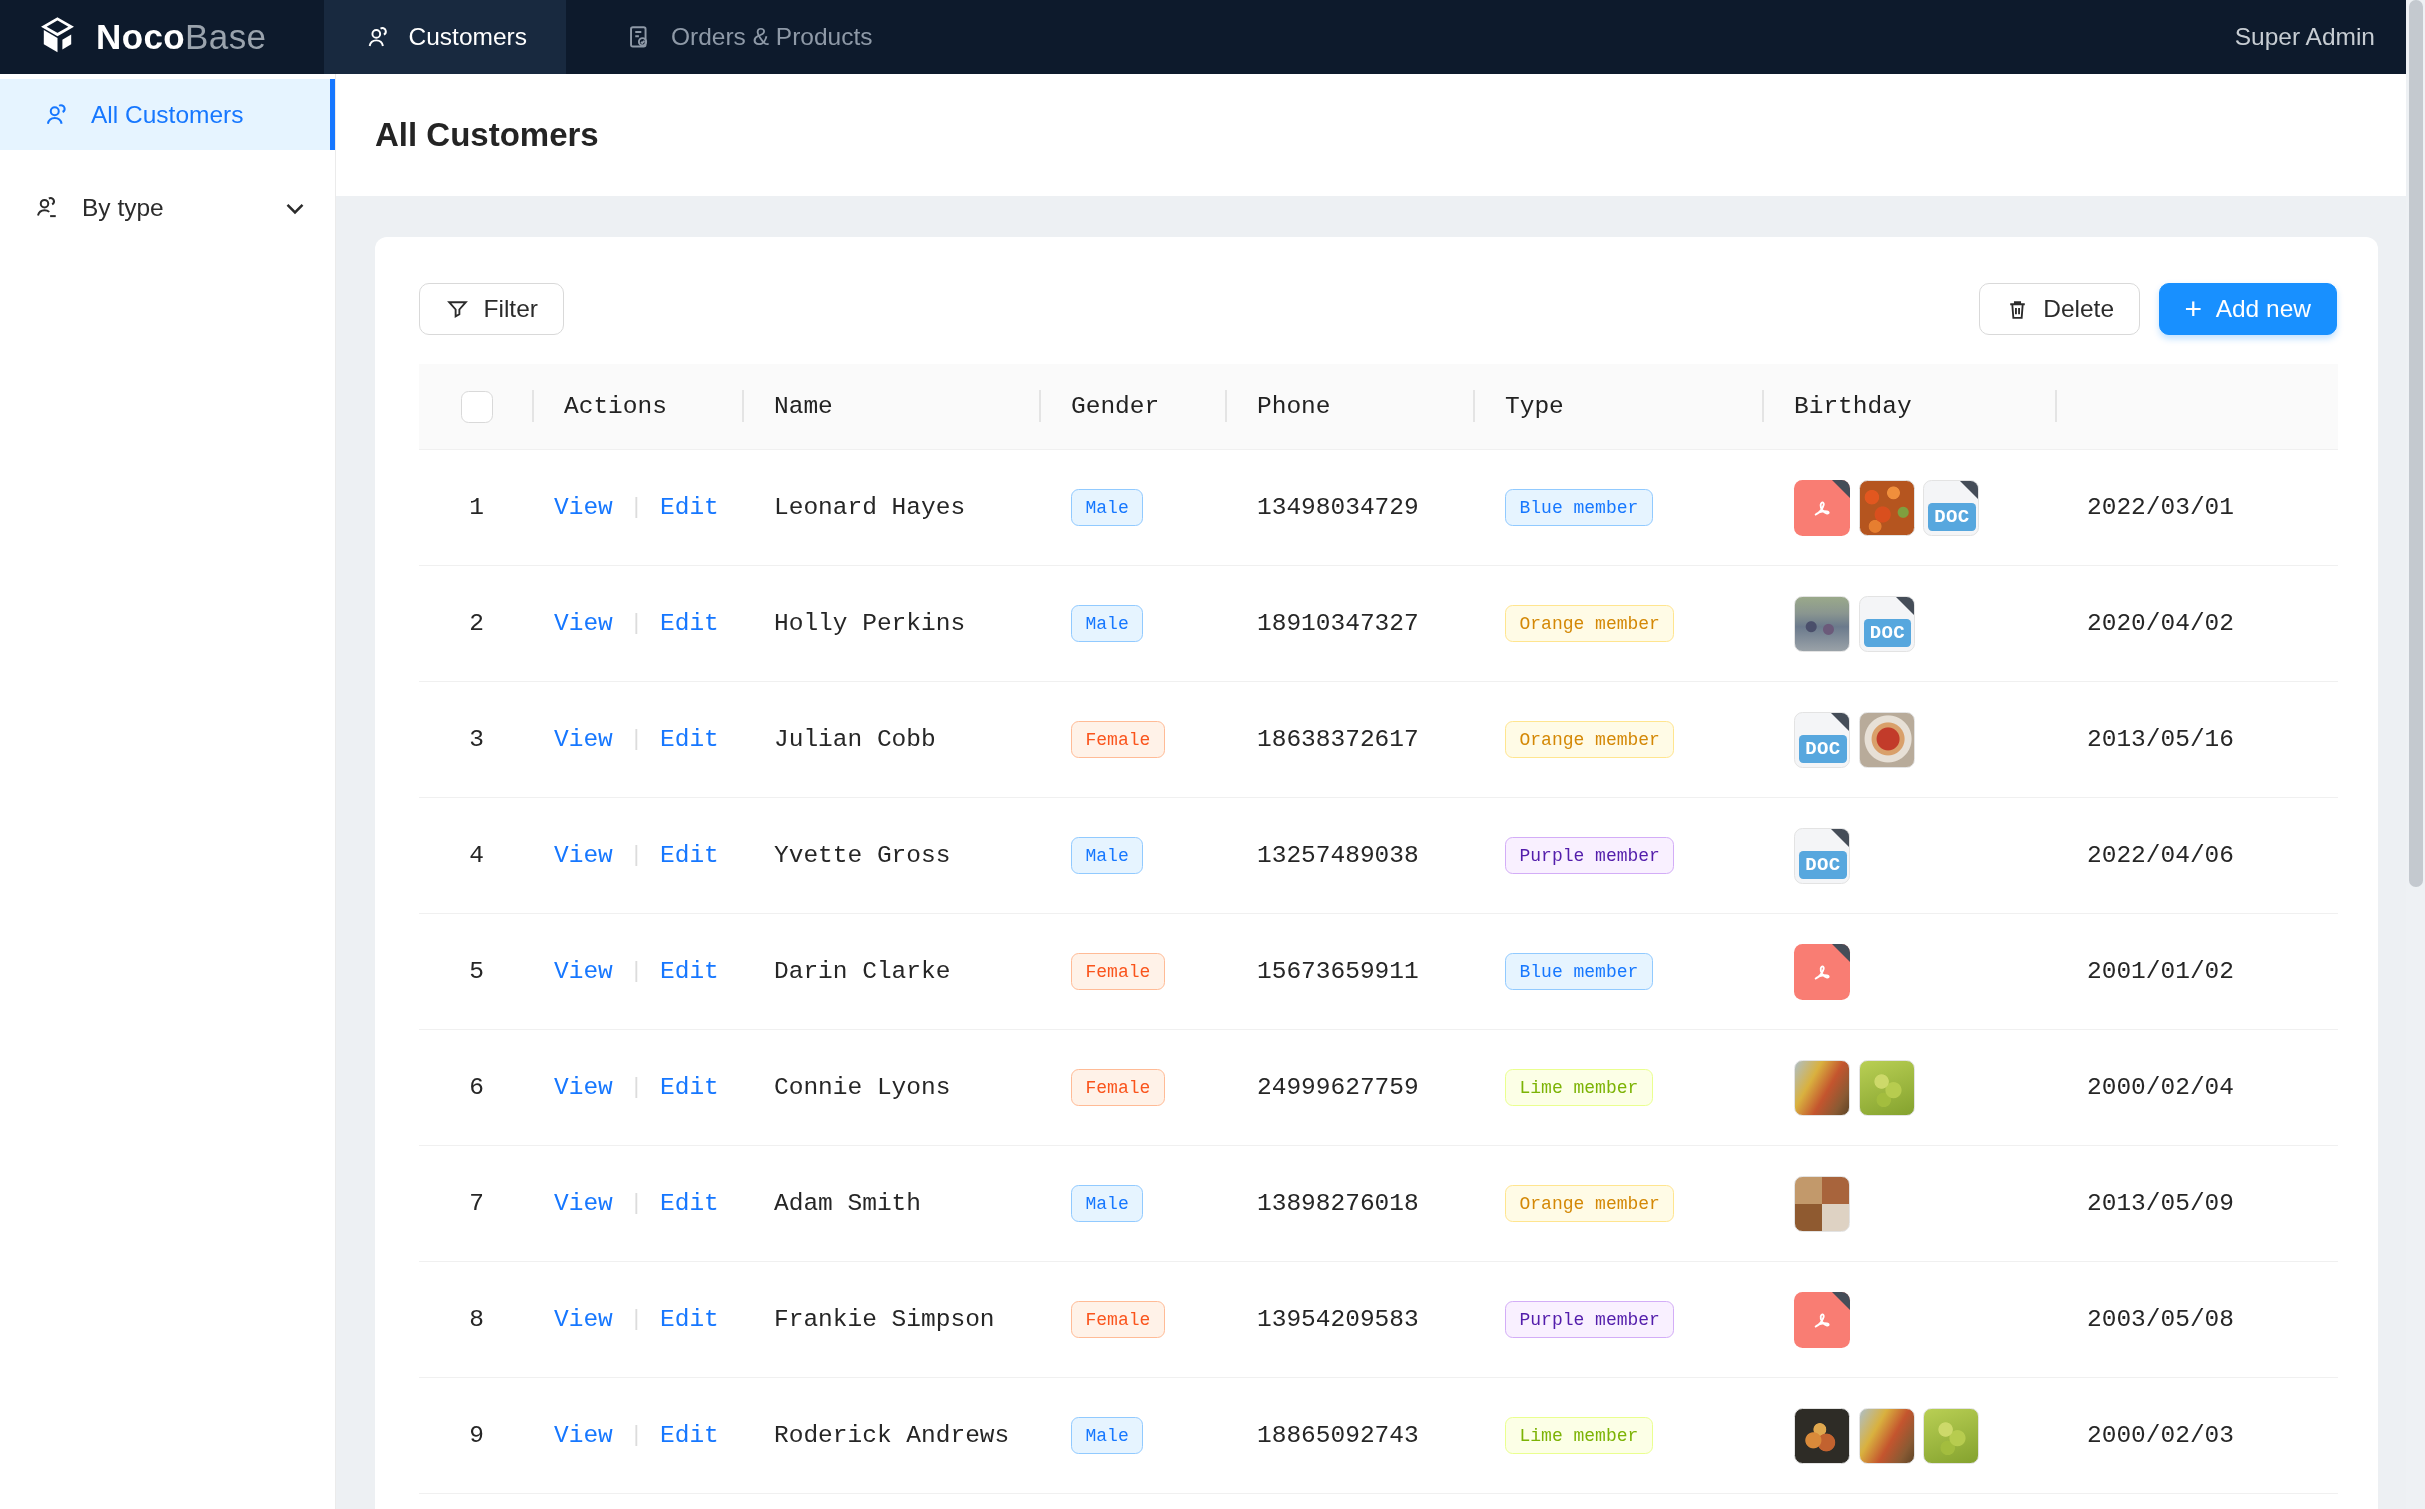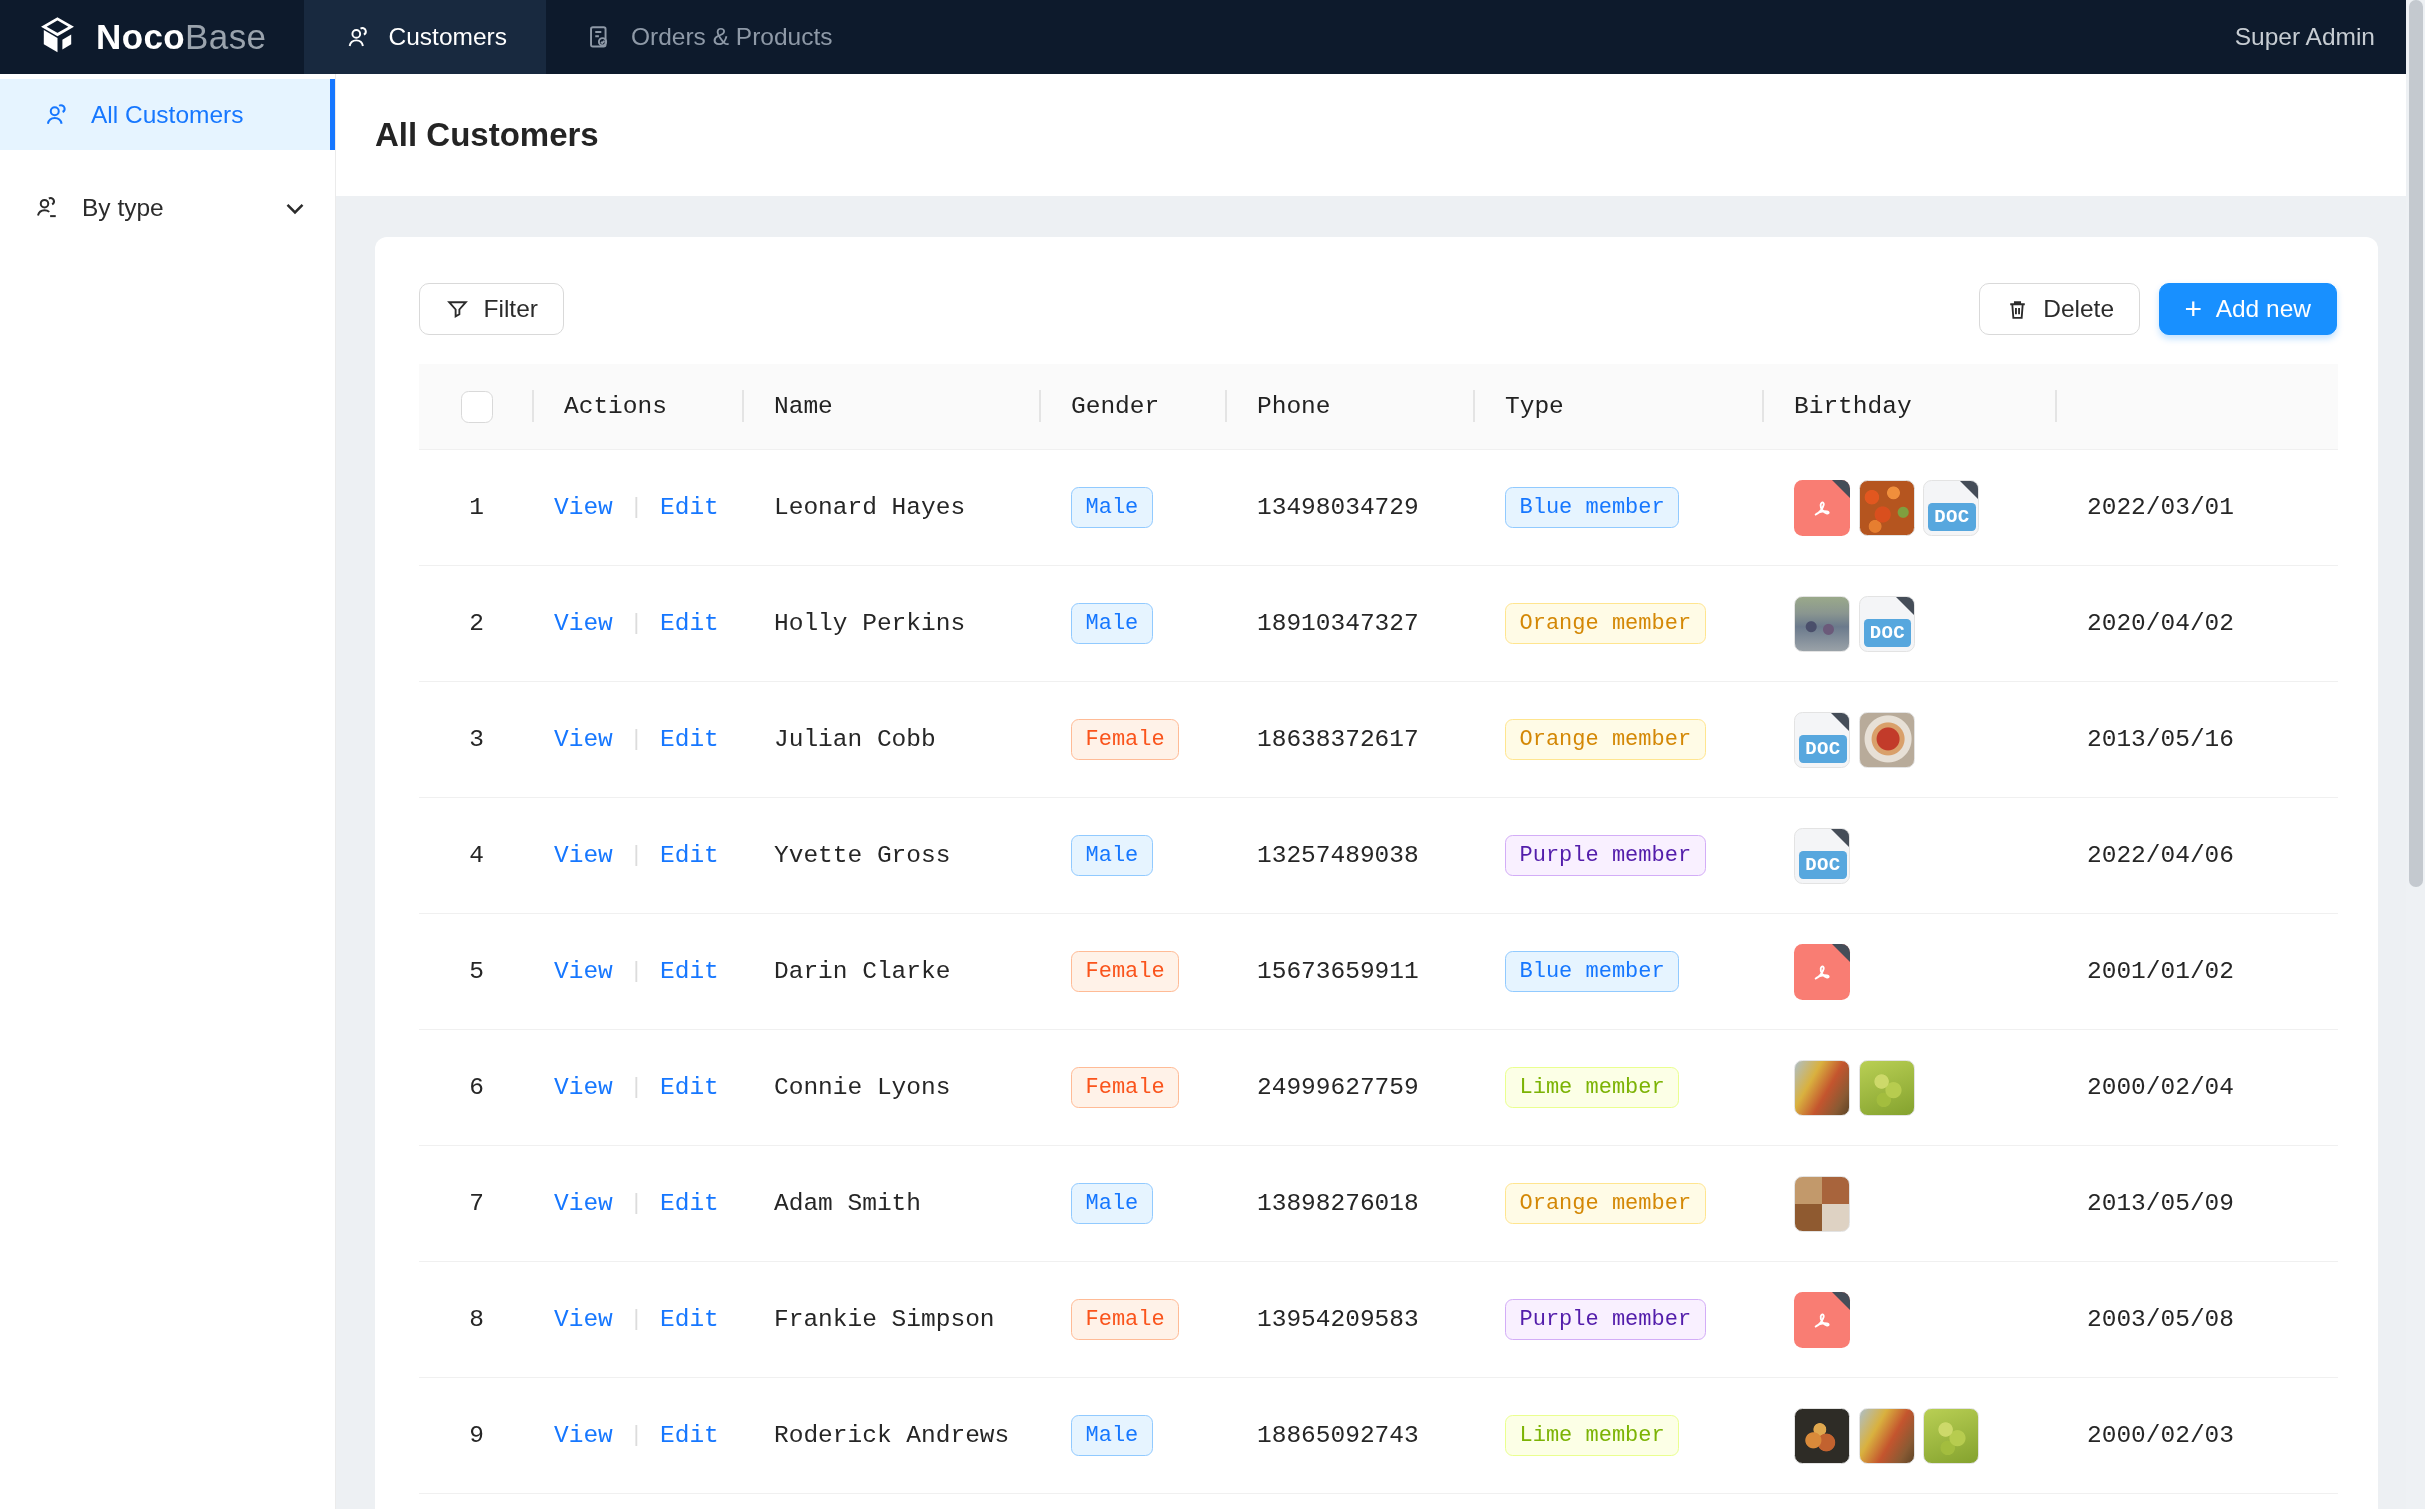--- a/index.html
+++ b/index.html
@@ -9,21 +9,21 @@
     -webkit-font-smoothing:antialiased;color:#262626;
   }
   
   .navbar{position:absolute;left:0;top:0;width:2426px;height:74px;background:#0d1a2c;display:flex;align-items:stretch;}
   .brand{display:flex;align-items:center;gap:15px;padding:0 37px 0 34px;}
   .brand svg{width:47px;height:47px;}
   .brand-text{font-size:35px;letter-spacing:0.4px;}
   .brand-bold{color:#ffffff;font-weight:bold;}
   .brand-light{color:#9aa3ad;font-weight:300;}
   .nav-tabs{display:flex;align-items:stretch;}
-  .nav-tab{display:flex;align-items:center;gap:17px;padding:0 39px;font-size:24.5px;color:#8e99a7;cursor:pointer;}
+  .nav-tab{display:flex;align-items:center;gap:17px;padding:0 39px;font-size:24.5px;color:#8e99a7;cursor:pointer;margin-left:20px;}
   .nav-tab svg{width:29px;height:29px;stroke:#8e99a7;}
   .nav-tab.active{background:#18293f;color:#ffffff;}
   .nav-tab.active svg{stroke:#ffffff;}
   .nav-spacer{flex:1;}
   .nav-user{display:flex;align-items:center;padding-right:51px;font-size:24.5px;color:#c6ccd2;cursor:pointer;}
   
   .sidebar{position:absolute;left:0;top:74px;width:335px;bottom:0;background:#ffffff;border-right:1.7px solid #ebebeb;}
   .side-item{position:relative;display:flex;align-items:center;gap:20px;height:71px;padding:0 25px 0 41px;font-size:24.5px;color:#2b2b2b;cursor:pointer;}
   .side-item svg{width:30px;height:30px;stroke:#2b2b2b;flex:none;}
   .side-item.active{background:#e6f4ff;color:#1677ff;margin-top:5px;}
@@ -52,21 +52,21 @@
   .th{position:relative;height:100%;display:flex;align-items:center;padding-left:30px;box-sizing:border-box;font-size:24.5px;font-weight:500;color:#222;}
   .th.c-check{justify-content:center;padding-left:0;}
   .th:not(:last-child)::after{content:"";position:absolute;right:0;top:26px;height:32px;width:1.7px;background:#e4e4e4;}
   .checkbox{width:32px;height:32px;background:#fff;border:1.7px solid #d9d9d9;border-radius:7.6px;box-sizing:border-box;cursor:pointer;}
   .trow{height:115px;border-bottom:1.7px solid #f0f0f0;background:#fff;}
   .td{padding-left:30px;font-size:24.5px;color:#262626;display:flex;align-items:center;}
   .td.c-index{justify-content:center;padding-left:0;}
   .td.c-actions{padding-left:20px;gap:0;}
   .td.c-actions a{color:#1677ff;text-decoration:none;cursor:pointer;}
   .act-divider{color:#dcdcdc;margin:0 17px;font-size:22px;}
-  .tag{display:inline-block;font-size:22px;line-height:1;padding:8.5px 13.5px;border-radius:7.6px;border:1.7px solid transparent;white-space:nowrap;cursor:default;}
+  .tag{display:inline-block;font-size:18px;line-height:1;padding:8.5px 13.5px;border-radius:7.6px;border:1.7px solid transparent;white-space:nowrap;cursor:default;}
   
   .td.c-files{gap:8.5px;}
   .ficon{position:relative;width:56px;height:56px;border-radius:8.5px;overflow:hidden;flex:none;cursor:pointer;box-sizing:border-box;}
   .ficon .fold{position:absolute;top:0;right:0;width:0;height:0;border-top:18.6px solid #454d58;border-left:18.6px solid transparent;}
   .ficon.pdf{background:#f97d73;display:flex;align-items:center;justify-content:center;}
   .ficon.doc{background:#f4f5f7;border:1.7px solid #e3e3e3;}
   .doc-tag{position:absolute;left:4.2px;top:22px;background:#57a7de;color:#fff;font-size:19px;font-weight:bold;padding:3.4px 6px;border-radius:4.2px;letter-spacing:0.4px;}
   .thumb{border:1.7px solid #e3e3e3;}
   .thumb-peppers{background:
     radial-gradient(circle at 22% 30%,#e2571f 0 6.8px,transparent 7.6px),

